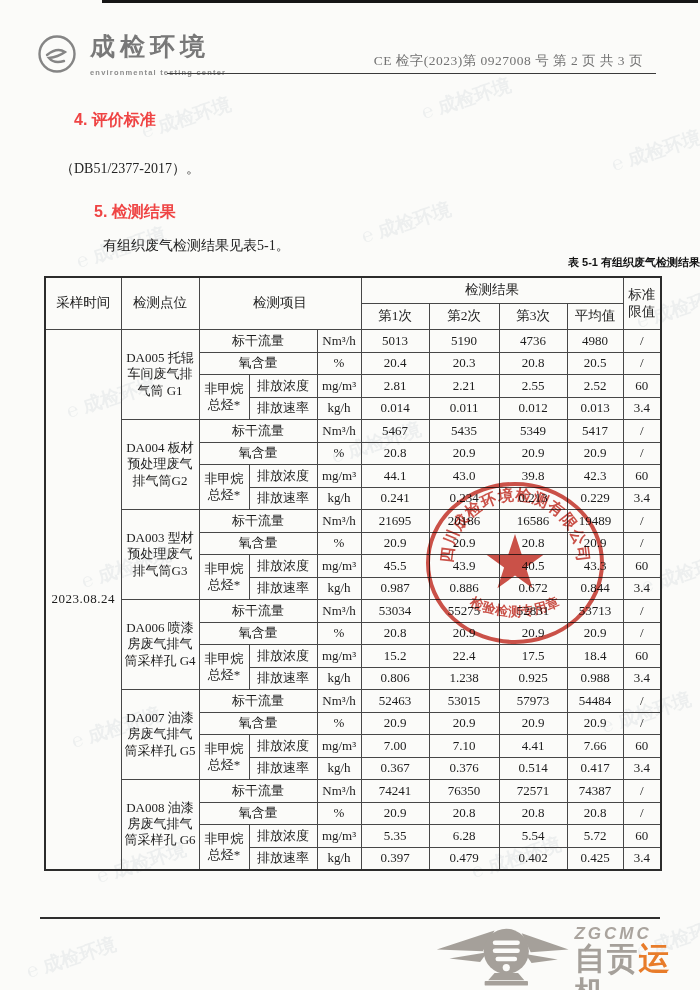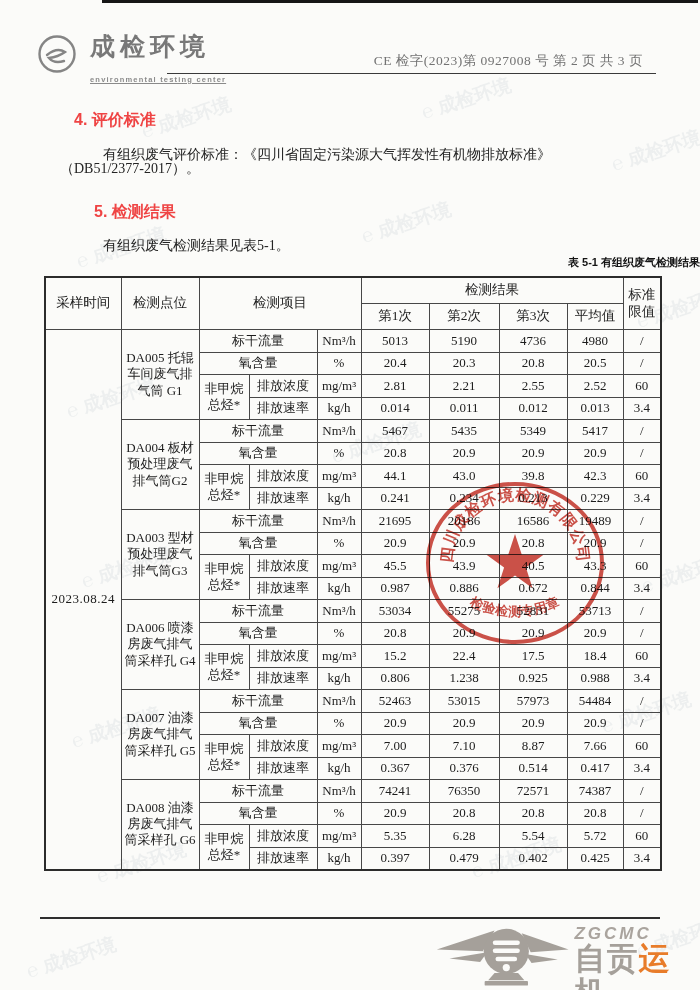--- a/index.html
+++ b/index.html
@@ -20,21 +20,21 @@
   
   .logo-block { position:absolute; left:36px; top:33px; display:flex; align-items:flex-start; gap:12px; }
   .logo-mark { flex:0 0 auto; }
   .logo-texts { display:flex; flex-direction:column; }
   .logo-title {
     font-family:"Liberation Sans","DejaVu Sans",sans-serif; font-weight:bold;
     font-size:25px; letter-spacing:5px; color:#787878; line-height:1.1;
   }
   .logo-sub {
     font-family:"Liberation Sans","DejaVu Sans",sans-serif; font-weight:bold;
-    font-size:7.5px; letter-spacing:1.2px; color:#8a8a8a; margin-top:14px;text-decoration:underline;
+    font-size:7.5px; letter-spacing:1.2px; color:#8a8a8a; margin-top:7px;
   }
   .doc-number { position:absolute; top:52px; right:57px; font-size:13.5px; letter-spacing:0.5px; color:#737373; }
   .header-rule { position:absolute; top:73px; left:167px; width:489px; border-top:1.5px solid #3a3a3a; }
 
   
   .h-sec {
     position:absolute; font-family:"Liberation Sans","DejaVu Sans",sans-serif;
     font-weight:bold; font-size:16px; color:#ef4444;
   }
   .s4-heading { left:74px; top:110px; }
@@ -120,21 +120,20 @@
     </span>
     <span class="logo-texts">
       <span class="logo-title">成检环境</span>
       <span class="logo-sub">environmental testing center</span>
     </span>
   </div>
   <div class="doc-number">CE 检字(2023)第 0927008 号  第 2 页 共 3 页</div>
   <div class="header-rule"></div>
 
   <div class="h-sec s4-heading">4. 评价标准</div>
-  <div class="p-line s4-line1">有组织废气评价标准：《四川省固定污染源大气挥发性有机物排放标准》</div>
   <div class="p-line s4-line2">（DB51/2377-2017）。</div>
   <div class="h-sec s5-heading">5. 检测结果</div>
   <div class="p-line s5-line1">有组织废气检测结果见表5-1。</div>
 
   <div class="table-title">表 5-1 有组织废气检测结果</div>
   <table class="report">
     <colgroup>
       <col style="width:76px">
         <col style="width:78px">
         <col style="width:50px">
@@ -333,21 +332,21 @@
           <td>20.9</td>
           <td>20.9</td>
           <td>/</td>
         </tr>
         <tr>
           <td rowspan="2" class="cell-group">非甲烷总烃*</td>
           <td>排放浓度</td>
           <td>mg/m³</td>
           <td>7.00</td>
           <td>7.10</td>
-          <td>8.87</td>
+          <td>4.41</td>
           <td>7.66</td>
           <td>60</td>
         </tr>
         <tr>
           <td>排放速率</td>
           <td>kg/h</td>
           <td>0.367</td>
           <td>0.376</td>
           <td>0.514</td>
           <td>0.417</td>

